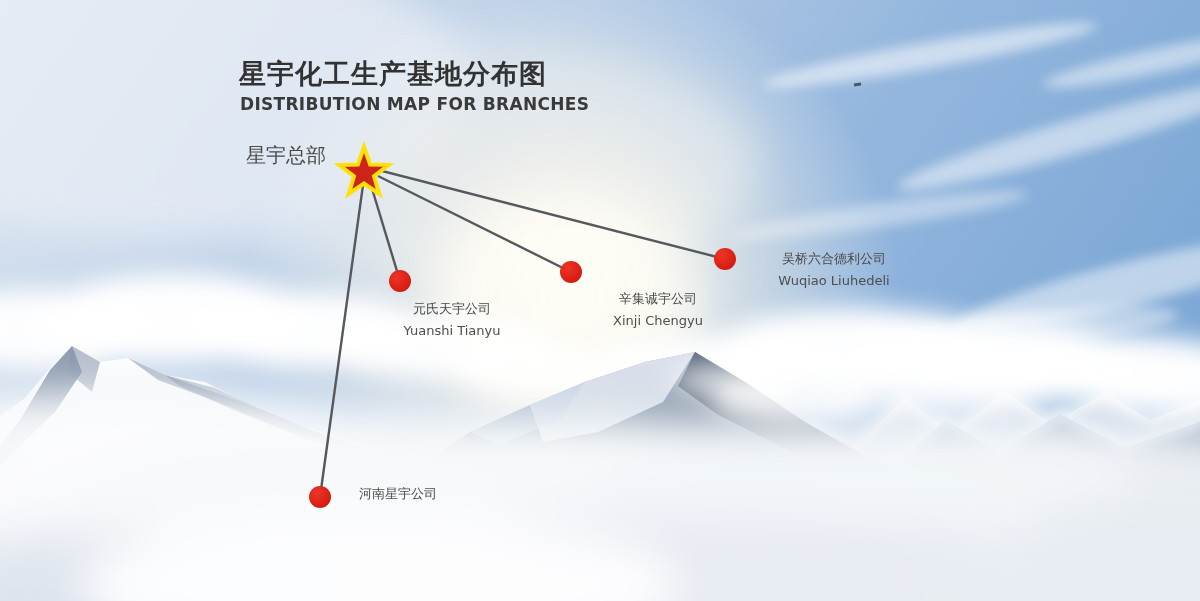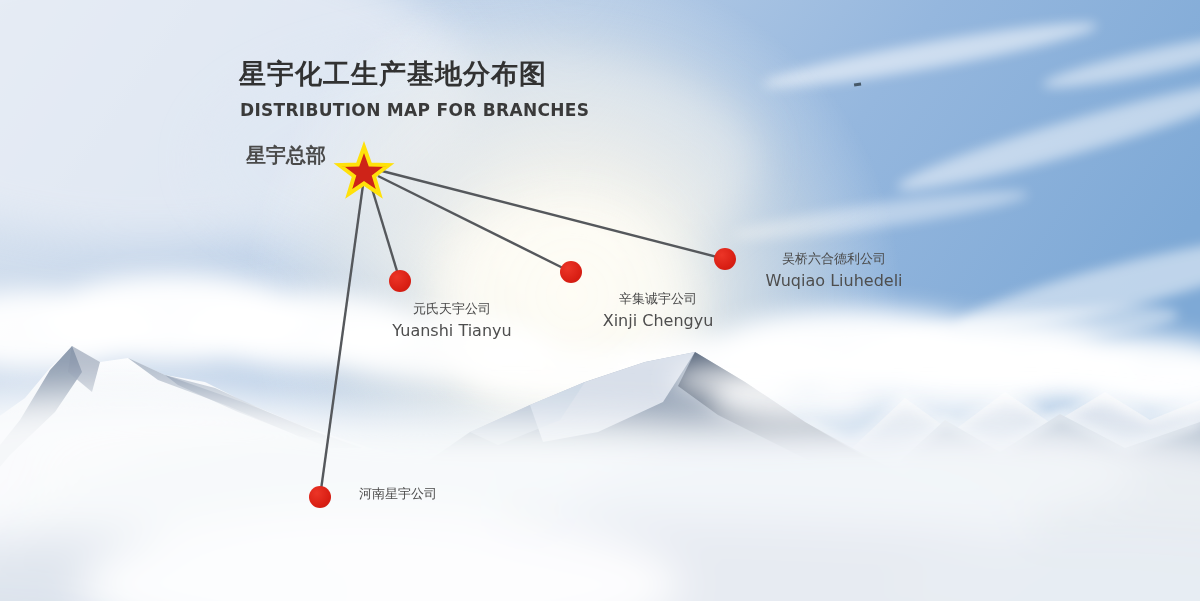--- a/index.html
+++ b/index.html
@@ -7,39 +7,39 @@
     position:relative;width:1200px;height:601px;overflow:hidden;
     font-family:"DejaVu Sans","Liberation Sans",sans-serif;
     padding-left:12px;
     -webkit-font-smoothing:antialiased;
   }
   .bg,.net{position:absolute;left:0;top:0;width:1200px;height:601px;display:block;}
   .txt{position:absolute;white-space:nowrap;}
 
   
   .title-zh{left:239px;top:56px;font-size:27px;font-weight:bold;color:#323232;letter-spacing:1px;}
-  .title-en{left:240px;top:100px;font-size:17px;font-weight:bold;color:#3a3a3a;letter-spacing:0.3px;}
+  .title-en{left:240px;top:94px;font-size:17px;font-weight:bold;color:#3a3a3a;letter-spacing:0.3px;}
 
   
-  .hq-label{left:150px;top:143px;width:176px;text-align:right;font-weight:bold;}
+  .hq-label{left:150px;top:143px;width:176px;text-align:right;}
   .hq-zh{font-size:20px;color:#4a4a4a;line-height:25px;}
   .hq-en{font-size:16px;color:#4f4f4f;line-height:19px;}
 
   
   .dot{position:absolute;width:22px;height:22px;border-radius:50%;
        background:radial-gradient(circle at 35% 32%, #ec3527 0%, #d81e13 65%, #c51a10 100%);}
   .dot-yuanshi{left:389px;top:270px;}
   .dot-xinji{left:560px;top:261px;}
   .dot-wuqiao{left:714px;top:248px;}
   .dot-henan{left:309px;top:486px;}
 
   
   .blabel{position:absolute;text-align:center;}
   .lbl-zh{font-size:13px;color:#4a4a4a;line-height:24px;white-space:nowrap;}
-  .lbl-en{font-size:16px;color:#4e4e4e;line-height:20px;white-space:nowrap;}
+  .lbl-en{font-size:13px;color:#4e4e4e;line-height:20px;white-space:nowrap;}
   .lbl-yuanshi{left:362px;top:297px;width:180px;}
   .lbl-xinji{left:568px;top:287px;width:180px;}
   .lbl-wuqiao{left:748px;top:247px;width:172px;}
   .lbl-henan{left:318px;top:482px;width:160px;}
 </style>
 </head>
 <body>
 
 <div class="stage">
 

